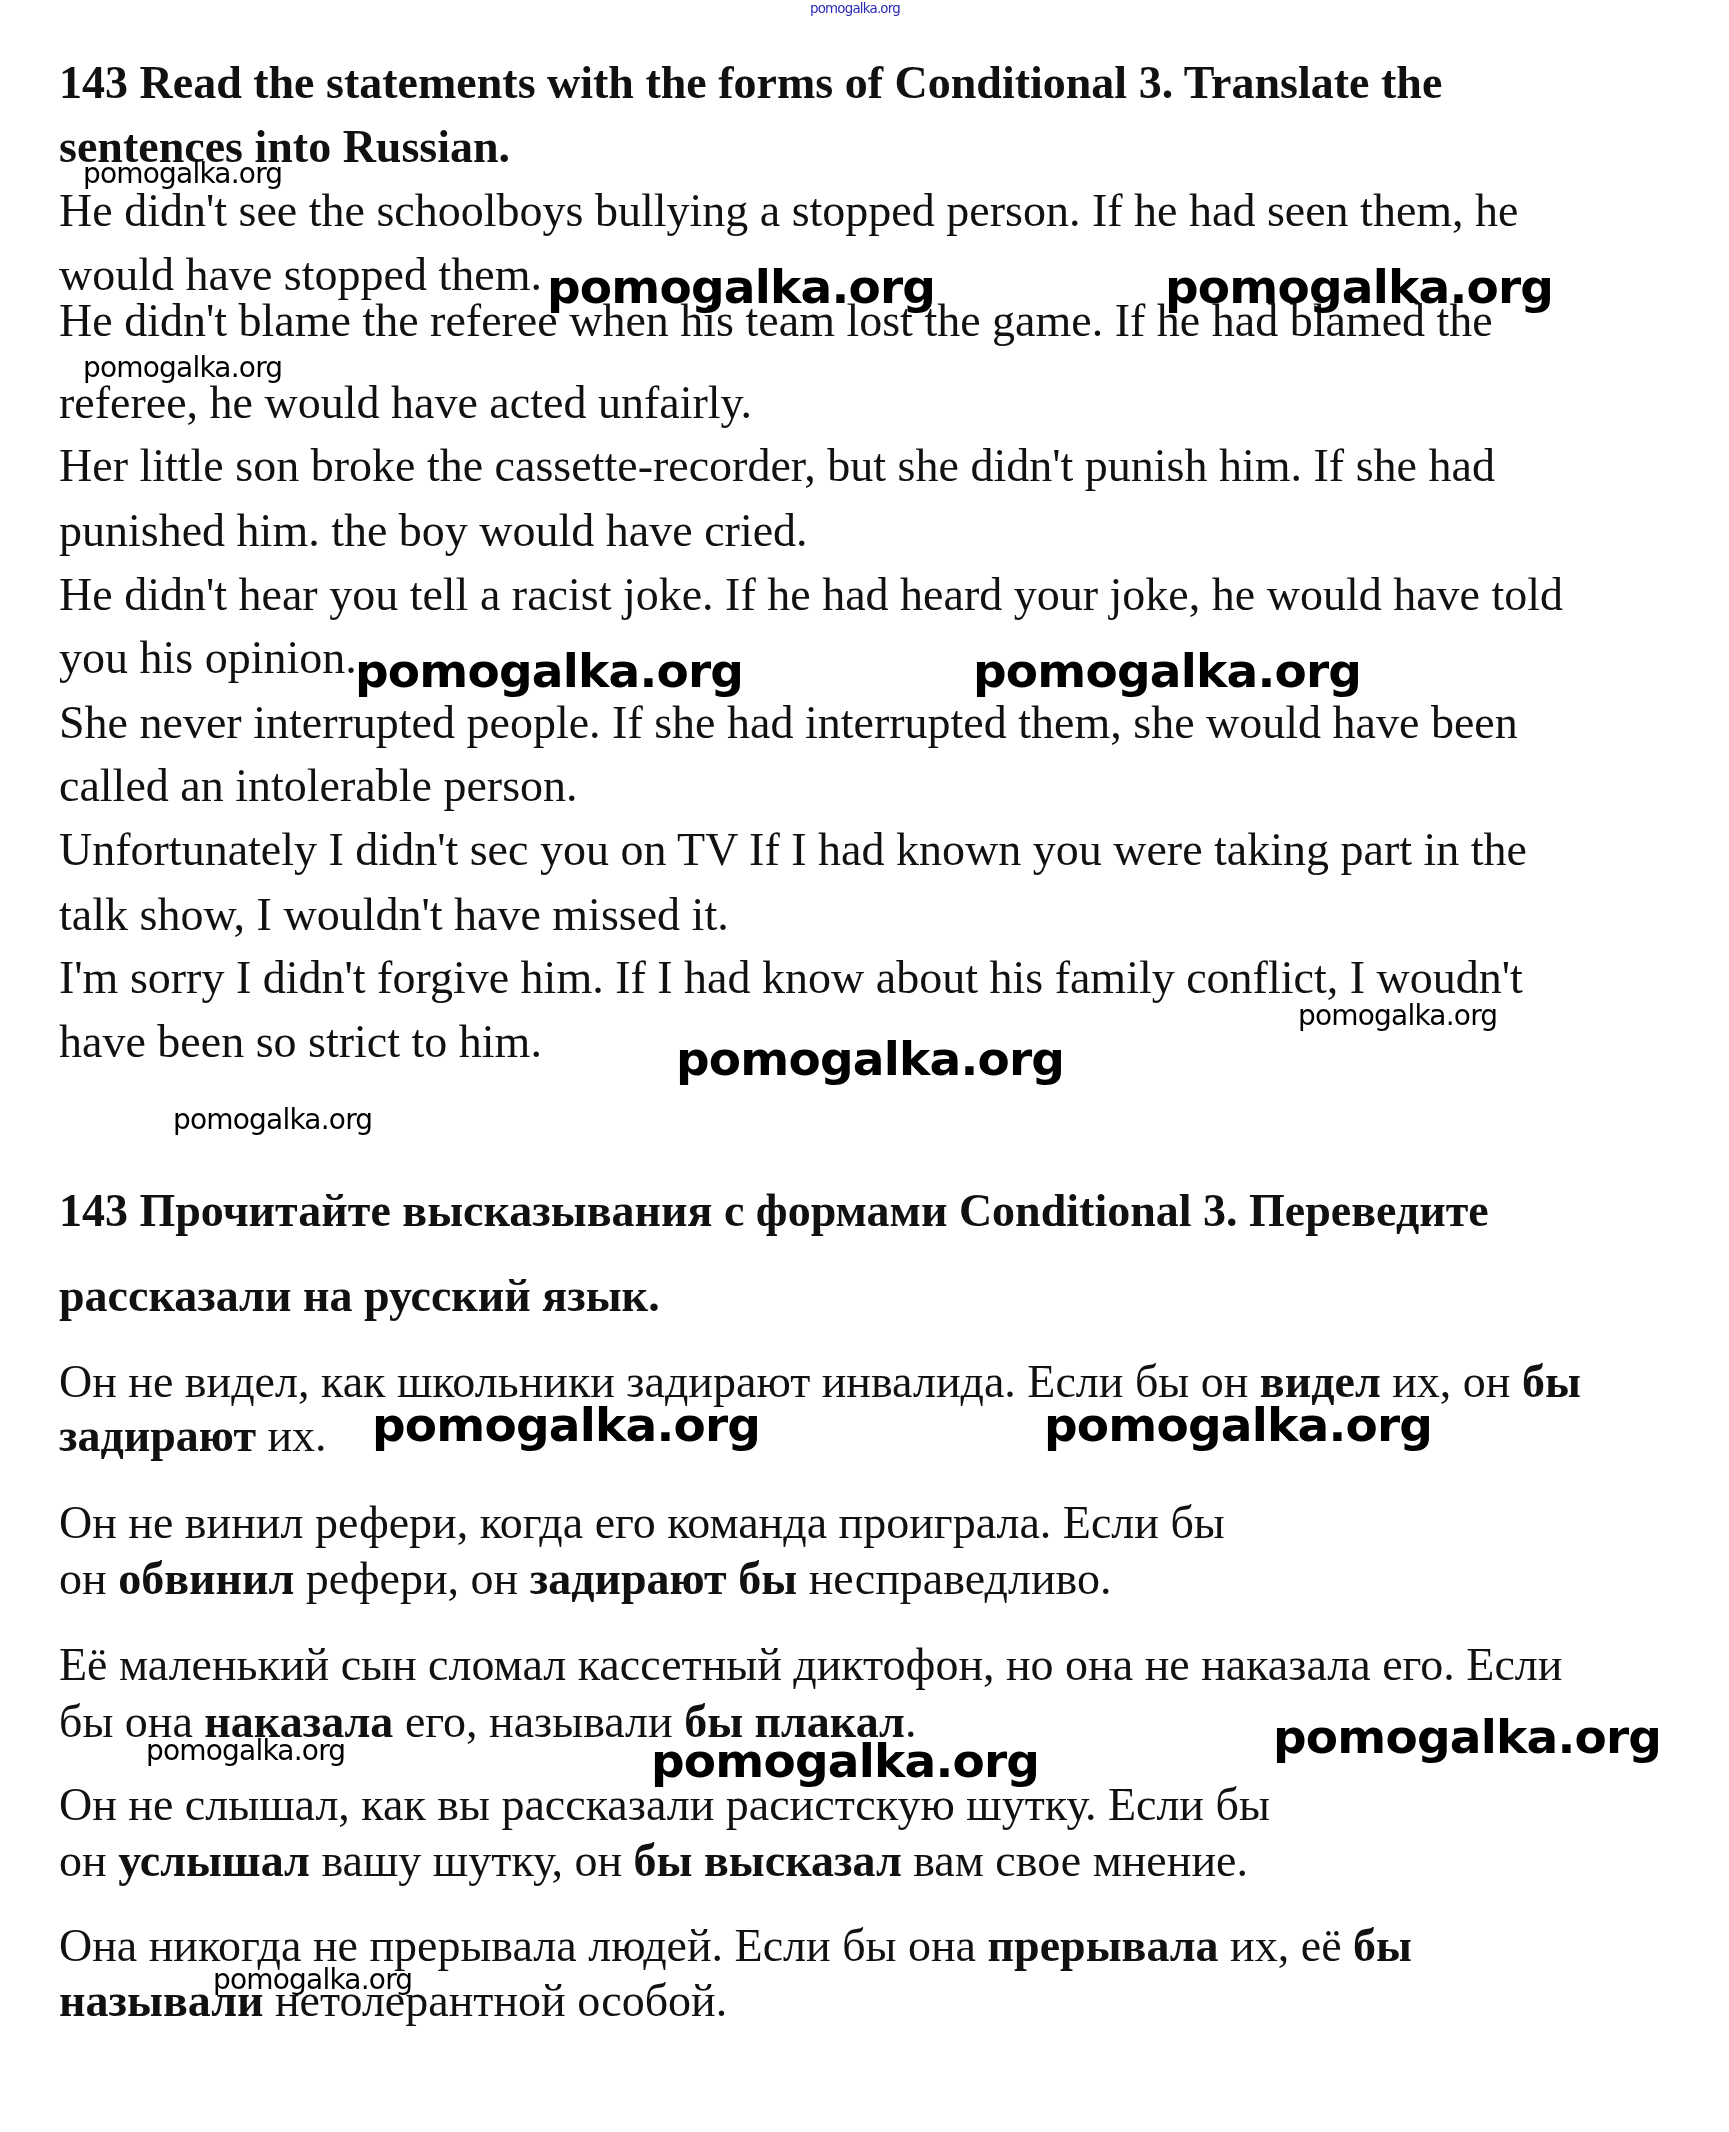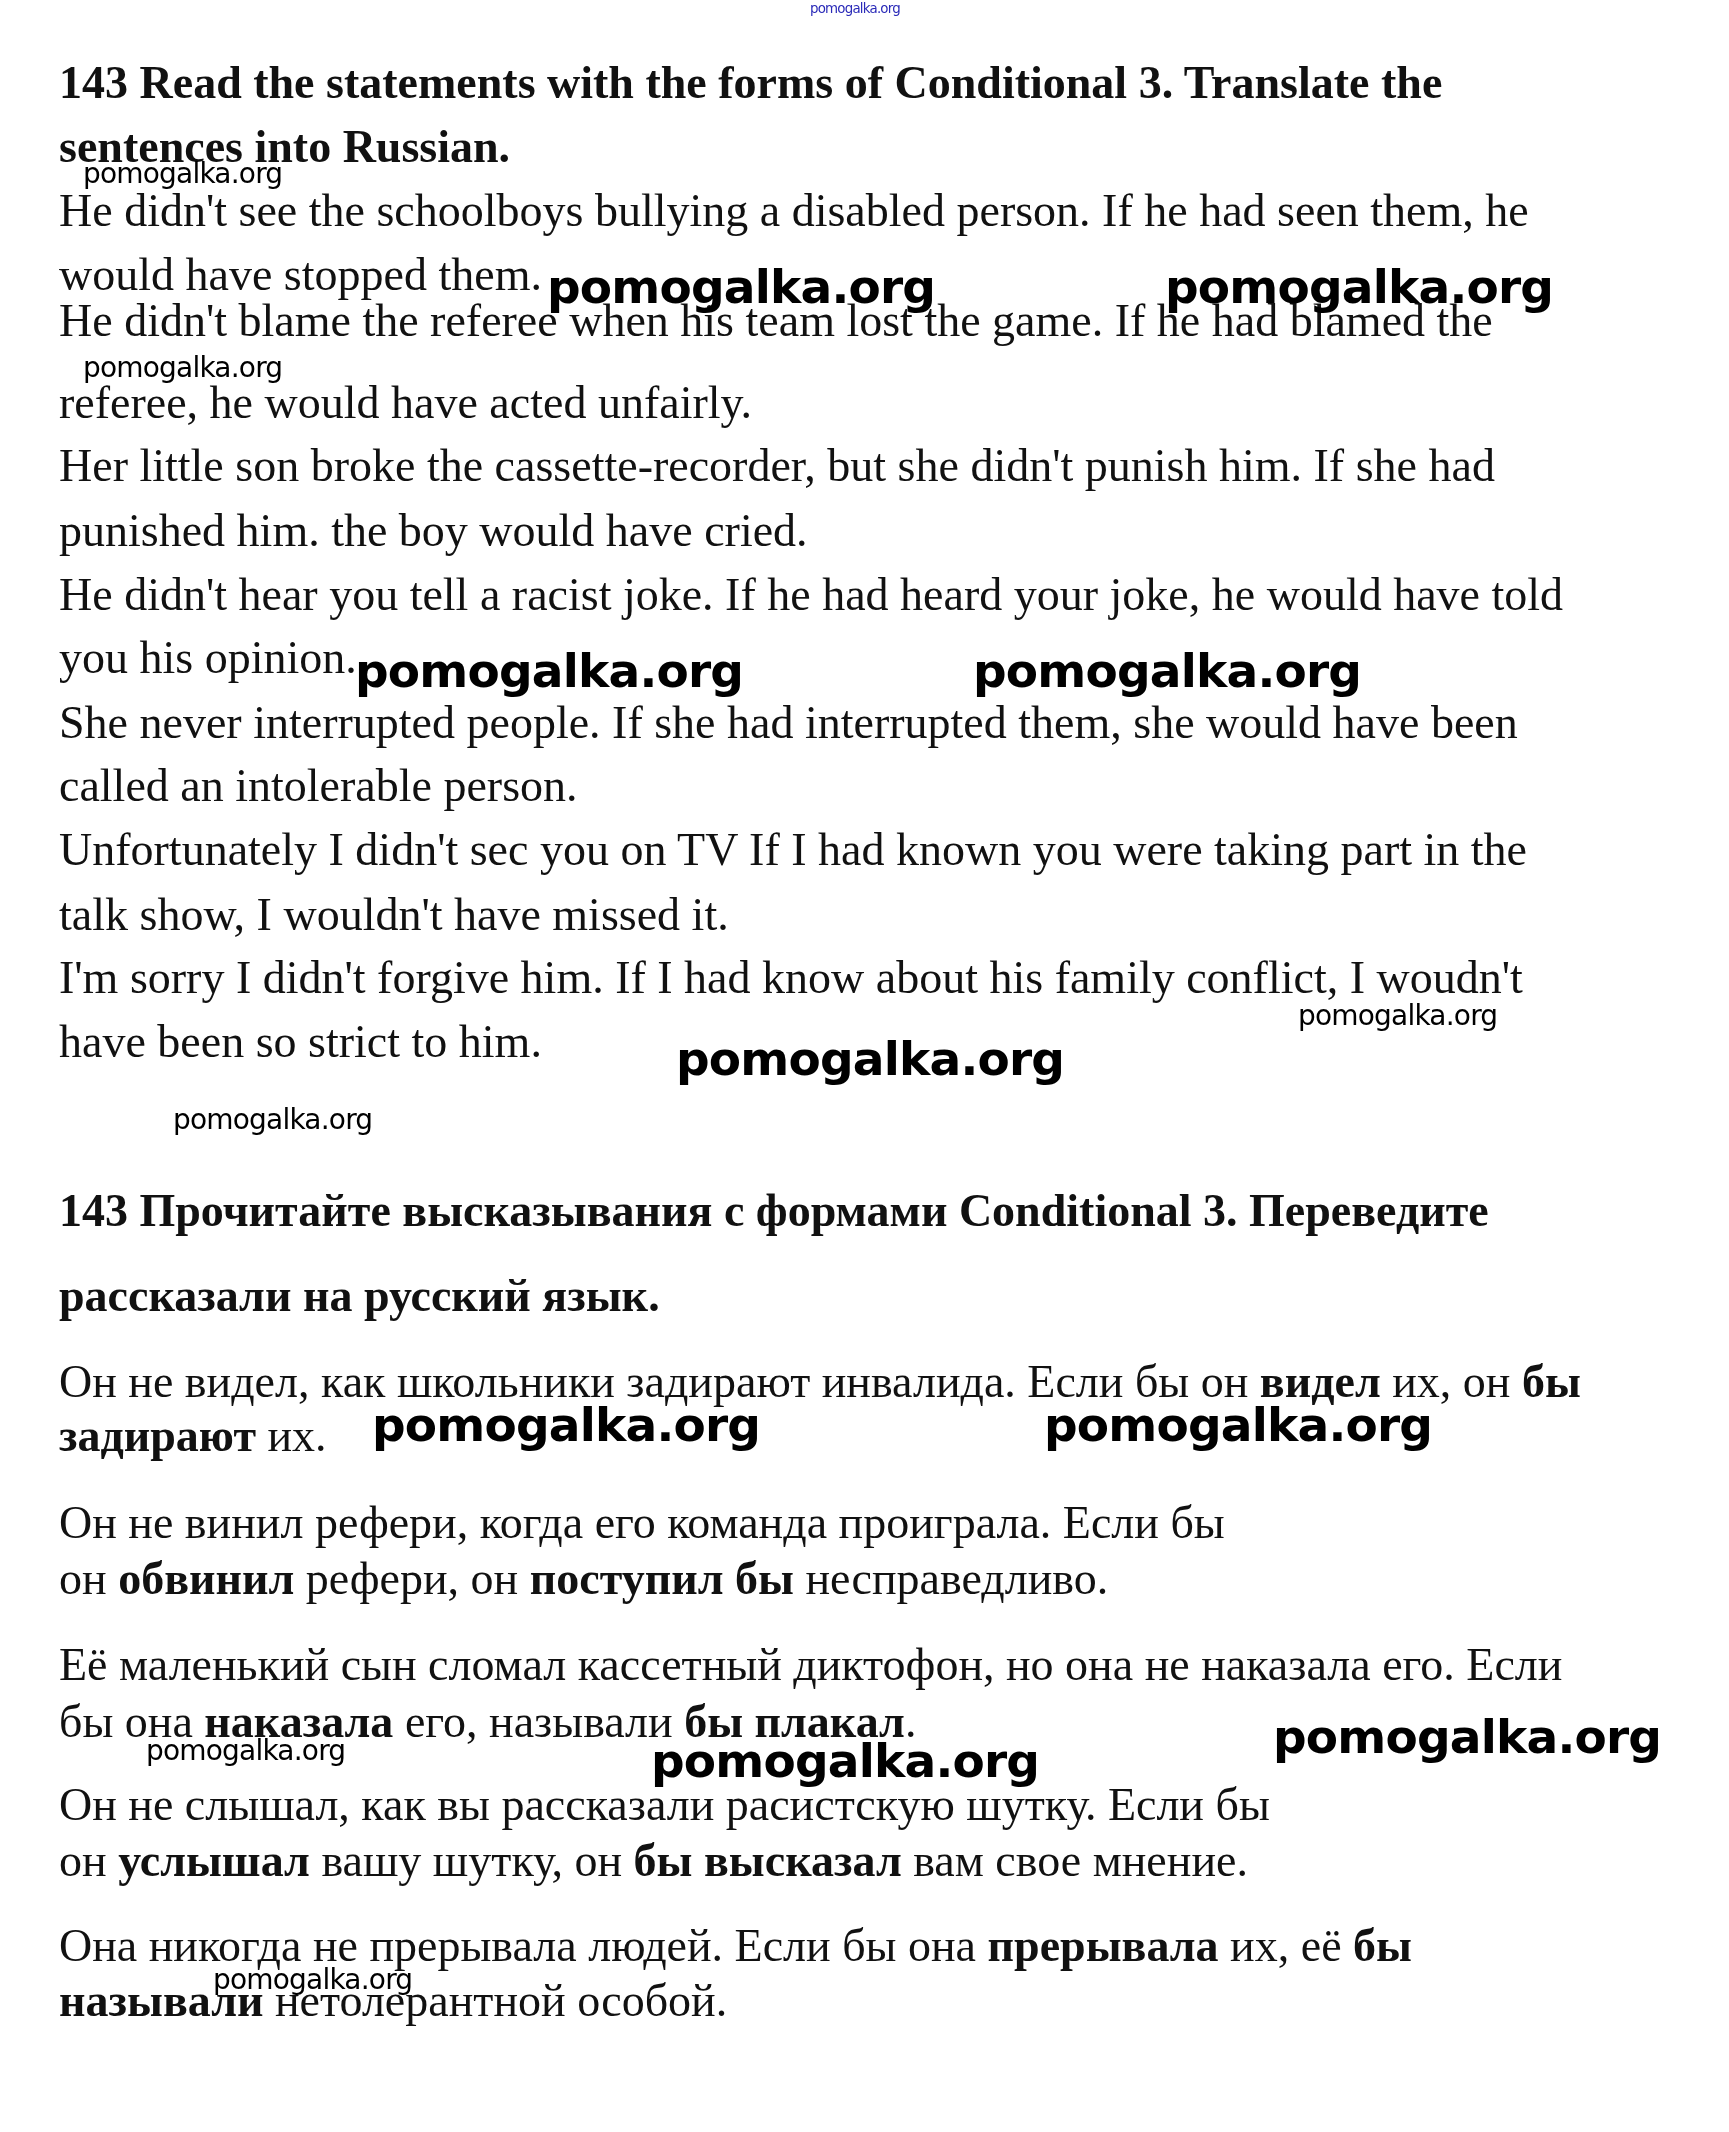--- a/index.html
+++ b/index.html
@@ -14,42 +14,42 @@
 </style>
 </head>
 <body>
 
 <div>
   <div class="wm wm-top">pomogalka.org</div>
 
   <div class="ln hd" style="top:60px">143 Read the statements with the forms of Conditional 3. Translate the</div>
   <div class="ln hd" style="top:124px">sentences into Russian.</div>
 
-  <div class="ln" style="top:188px">He didn't see the schoolboys bullying a disabled person. If he had seen them, he</div>
+  <div class="ln" style="top:188px">He didn't see the schoolboys bullying a stopped person. If he had seen them, he</div>
   <div class="ln" style="top:252px">would have stopped them.</div>
   <div class="ln" style="top:298px">He didn't blame the referee when his team lost the game. If he had blamed the</div>
   <div class="ln" style="top:380px">referee, he would have acted unfairly.</div>
   <div class="ln" style="top:443px">Her little son broke the cassette-recorder, but she didn't punish him. If she had</div>
   <div class="ln" style="top:508px">punished him. the boy would have cried.</div>
   <div class="ln" style="top:572px">He didn't hear you tell a racist joke. If he had heard your joke, he would have told</div>
   <div class="ln" style="top:635px">you his opinion.</div>
   <div class="ln" style="top:700px">She never interrupted people. If she had interrupted them, she would have been</div>
   <div class="ln" style="top:763px">called an intolerable person.</div>
   <div class="ln" style="top:827px">Unfortunately I didn't sec you on TV If I had known you were taking part in the</div>
   <div class="ln" style="top:892px">talk show, I wouldn't have missed it.</div>
   <div class="ln" style="top:955px">I'm sorry I didn't forgive him. If I had know about his family conflict, I woudn't</div>
   <div class="ln" style="top:1019px">have been so strict to him.</div>
 
   <div class="ln hd" style="top:1188px">143 Прочитайте высказывания с формами Conditional 3. Переведите</div>
   <div class="ln hd" style="top:1273px">рассказали на русский язык.</div>
 
   <div class="ln rl" style="top:1359px"><span>Он не видел, как школьники задирают инвалида. Если бы он </span><b>видел</b><span> их, он </span><b>бы</b></div>
   <div class="ln rl" style="top:1413px"><b>задирают</b><span> их.</span></div>
   <div class="ln rl" style="top:1500px"><span>Он не винил рефери, когда его команда проиграла. Если бы</span></div>
-  <div class="ln rl" style="top:1556px"><span>он </span><b>обвинил</b><span> рефери, он </span><b>поступил бы</b><span> несправедливо.</span></div>
+  <div class="ln rl" style="top:1556px"><span>он </span><b>обвинил</b><span> рефери, он </span><b>задирают бы</b><span> несправедливо.</span></div>
   <div class="ln rl" style="top:1642px"><span>Её маленький сын сломал кассетный диктофон, но она не наказала его. Если</span></div>
   <div class="ln rl" style="top:1699px"><span>бы она </span><b>наказала</b><span> его, называли </span><b>бы плакал</b><span>.</span></div>
   <div class="ln rl" style="top:1782px"><span>Он не слышал, как вы рассказали расистскую шутку. Если бы</span></div>
   <div class="ln rl" style="top:1838px"><span>он </span><b>услышал</b><span> вашу шутку, он </span><b>бы высказал</b><span> вам свое мнение.</span></div>
   <div class="ln rl" style="top:1923px"><span>Она никогда не прерывала людей. Если бы она </span><b>прерывала</b><span> их, её </span><b>бы</b></div>
   <div class="ln rl" style="top:1978px"><b>называли</b><span> нетолерантной особой.</span></div>
 
   <div class="wm wm-s" style="left:83px;top:160px">pomogalka.org</div>
   <div class="wm wm-l" style="left:547px;top:263px">pomogalka.org</div>
   <div class="wm wm-l" style="left:1165px;top:263px">pomogalka.org</div>

